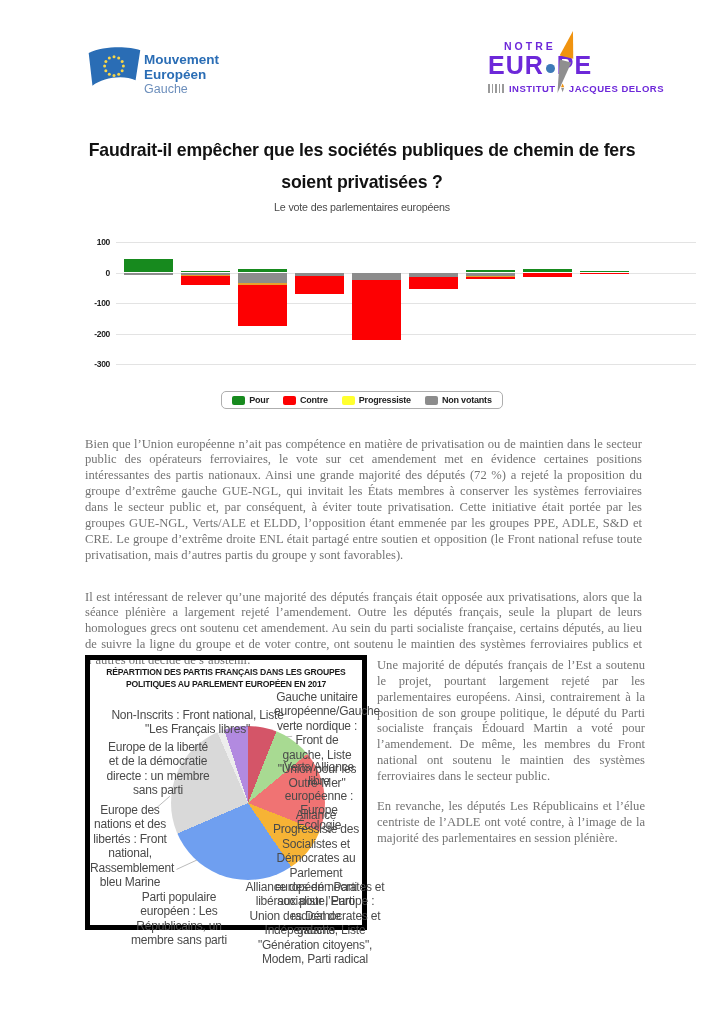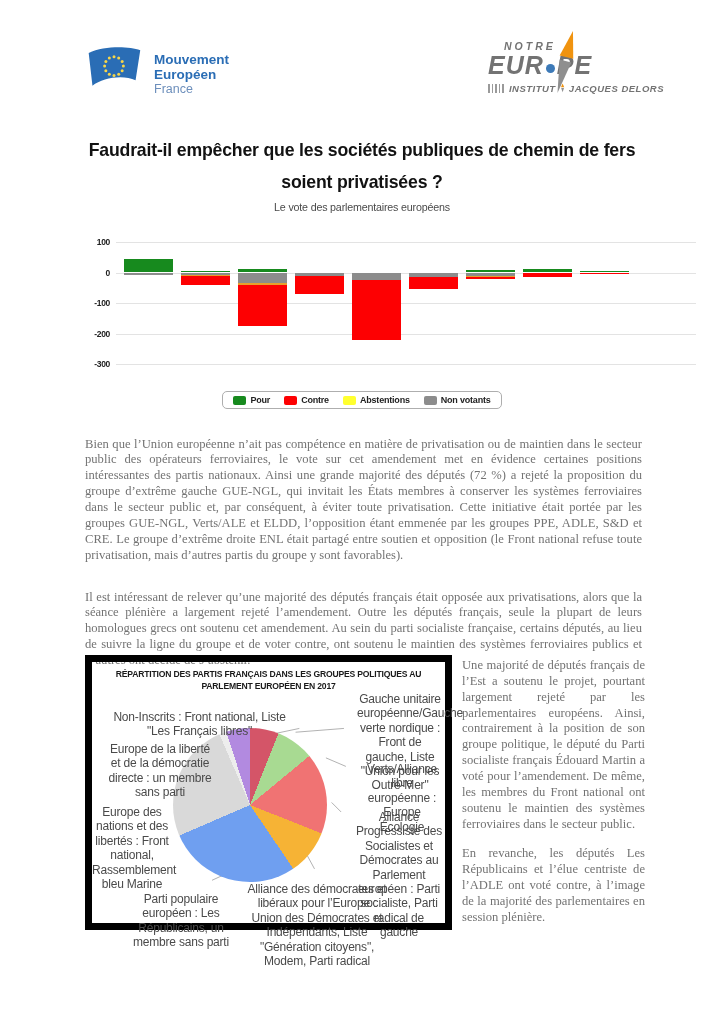--- a/index.html
+++ b/index.html
@@ -1,27 +1,27 @@
 <!DOCTYPE html>
 <html><head>
 <meta charset="utf-8">
 <title>Document</title>
 <style>
   html,body{margin:0;padding:0;background:#8a8a8a;}
   .page{width:724px;height:1024px;background:#ffffff;position:relative;margin:0 auto;
         font-family:"Liberation Sans",sans-serif;overflow:hidden;}
 
   
-  .logo-left{position:absolute;left:84px;top:44px;display:flex;gap:10px;align-items:flex-start;}
+  .logo-left{position:absolute;left:84px;top:44px;display:flex;align-items:flex-start;}
   .eu-flag{width:60px;height:46px;}
   .ml-text{color:#2a6db5;padding-top:8px;}
   .ml-b{font-weight:bold;font-size:13.5px;line-height:15px;}
   .ml-r{font-size:12.5px;line-height:15px;color:#6d8fbc;}
 
-  .logo-right{position:absolute;left:488px;top:40px;width:176px;color:#737373;font-style:italic;}
+  .logo-right{position:absolute;left:488px;top:40px;width:176px;color:#6d28d9;}
   .ne-notre{display:block;margin-left:16px;font-weight:bold;font-size:10.5px;letter-spacing:3px;}
   .ne-main{position:relative;font-weight:bold;font-size:25px;letter-spacing:1px;line-height:26px;}
   .ne-dot{display:inline-block;width:9px;height:9px;border-radius:50%;background:#3d7ab8;margin:0 2px 1px 2px;}
   .ne-needle{position:absolute;left:62px;top:-22px;width:30px;height:66px;transform:rotate(14deg);pointer-events:none;}
   .ne-sub{margin-top:3px;display:flex;align-items:center;gap:4px;font-weight:bold;font-size:9.5px;letter-spacing:.5px;white-space:nowrap;}
   .ne-hatch{display:inline-block;width:26px;height:9px;
             background:repeating-linear-gradient(90deg,#9a9a9a 0 1.5px,transparent 1.5px 3.5px);}
   .ne-needle-s{width:8px;height:14px;}
 
   
@@ -48,21 +48,21 @@
   .legend-item{display:flex;align-items:center;gap:4px;font-size:9px;font-weight:bold;color:#222;letter-spacing:-.2px;}
   .swatch{width:13px;height:9px;border-radius:2px;}
 
   
   .serif{font-family:"Liberation Serif",serif;font-size:12.6px;line-height:1.26;text-align:justify;color:#737373;}
   .p1{position:absolute;top:424px;left:85px;width:557px;}
   .p2{position:absolute;top:577px;left:85px;width:557px;}
 
   
   .bottom-row{position:absolute;top:655px;left:85px;width:560px;display:flex;gap:10px;}
-  .pie-box{position:relative;width:367px;height:275px;border:7px solid #000000;flex:none;box-sizing:border-box;}
+  .pie-box{position:relative;width:282px;height:275px;border:5px solid #000000;flex:none;box-sizing:border-box;}
   .pie-title{margin:7px 14px 0;text-align:center;font-size:8.6px;font-weight:bold;color:#1a1a1a;line-height:1.35;letter-spacing:-.2px;}
   .pie{position:absolute;left:81px;top:66px;width:154px;height:154px;border-radius:50%;}
   .pie-label{position:absolute;font-size:12px;line-height:1.2;text-align:center;color:#4a4a4a;letter-spacing:-.2px;}
   .pl0{left:15px;top:48px;width:185px;}
   .pl1{right:2px;top:30px;width:86px;}
   .pl2{right:4px;top:100px;width:78px;}
   .pl3{right:2px;top:148px;width:88px;}
   .pl4{left:152px;top:220px;width:146px;}
   .pl5{left:28px;top:230px;width:122px;}
   .pl6{left:0px;top:143px;width:80px;}
@@ -90,21 +90,21 @@
           <circle cx="27" cy="31.7" r="1.6"></circle>
           <circle cx="23.3" cy="28" r="1.6"></circle>
         <circle cx="22" cy="23" r="1.6"></circle>
           <circle cx="23.3" cy="18" r="1.6"></circle>
           <circle cx="27" cy="14.3" r="1.6"></circle>
       </g>
     </svg>
     <div class="ml-text">
       <div class="ml-b">Mouvement</div>
       <div class="ml-b">Européen</div>
-      <div class="ml-r">France</div>
+      <div class="ml-r">Gauche</div>
     </div>
   </div>
 
   <div class="logo-right">
     <span class="ne-notre">NOTRE</span>
     <div class="ne-main">
       <span>EUR</span><span class="ne-dot"></span><span>PE</span>
       <svg class="ne-needle" viewBox="0 0 30 66">
         <polygon points="15,0 22,27 8,27" fill="#f0930f"></polygon>
         <polygon points="9,31 21,31 15,64" fill="#8f8f8f"></polygon>
@@ -194,21 +194,21 @@
         <div class="legend-item">
           <span class="swatch" style="background: rgb(23, 138, 30);"></span>
           <span>Pour</span>
         </div>
         <div class="legend-item">
           <span class="swatch" style="background: rgb(253, 0, 2);"></span>
           <span>Contre</span>
         </div>
         <div class="legend-item">
           <span class="swatch" style="background: rgb(255, 255, 46);"></span>
-          <span>Abstentions</span>
+          <span>Progressiste</span>
         </div>
         <div class="legend-item">
           <span class="swatch" style="background: rgb(140, 140, 140);"></span>
           <span>Non votants</span>
         </div>
       </div>
   </div>
 
   <p class="serif p1">Bien que l’Union européenne n’ait pas compétence en matière de privatisation ou de maintien dans le secteur public des opérateurs ferroviaires, le vote sur cet amendement met en évidence certaines positions intéressantes des partis nationaux. Ainsi une grande majorité des députés (72 %) a rejeté la proposition du groupe d’extrême gauche GUE-NGL, qui invitait les États membres à conserver les systèmes ferroviaires dans le secteur public et, par conséquent, à éviter toute privatisation. Cette initiative était portée par les groupes GUE-NGL, Verts/ALE et ELDD, l’opposition étant emmenée par les groupes PPE, ADLE, S&amp;D et CRE. Le groupe d’extrême droite ENL était partagé entre soutien et opposition (le Front national refuse toute privatisation, mais d’autres partis du groupe y sont favorables).</p>
   <p class="serif p2">Il est intéressant de relever qu’une majorité des députés français était opposée aux privatisations, alors que la séance plénière a largement rejeté l’amendement. Outre les députés français, seule la plupart de leurs homologues grecs ont soutenu cet amendement.  Au sein du parti socialiste française, certains députés, au lieu de suivre la ligne du groupe et de voter contre, ont soutenu le maintien des systèmes ferroviaires publics et d’autres ont décidé de s’abstenir.</p>

